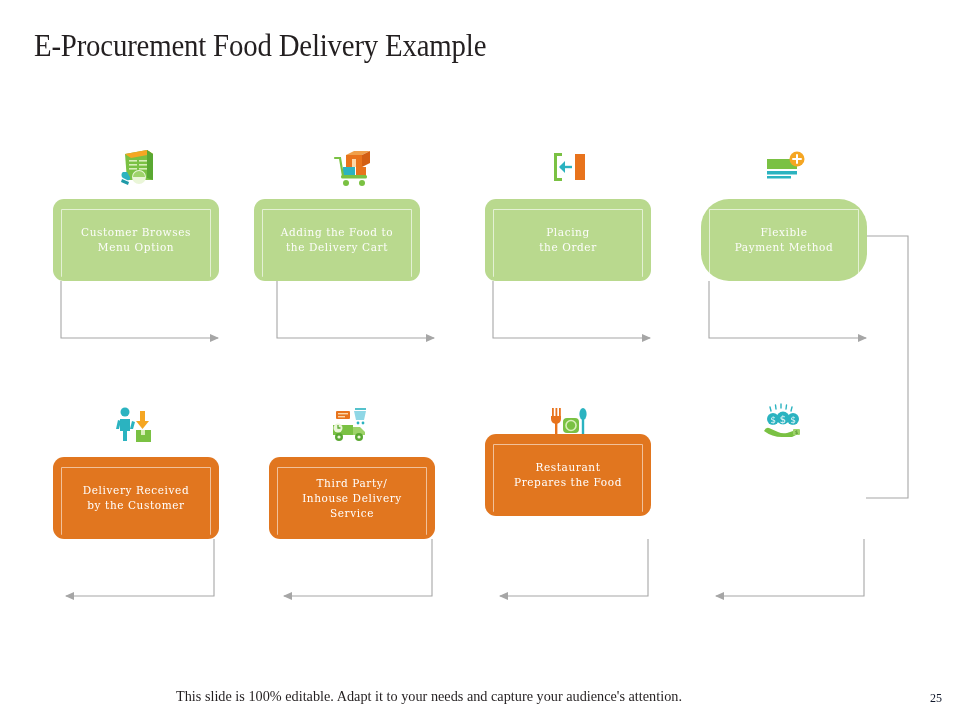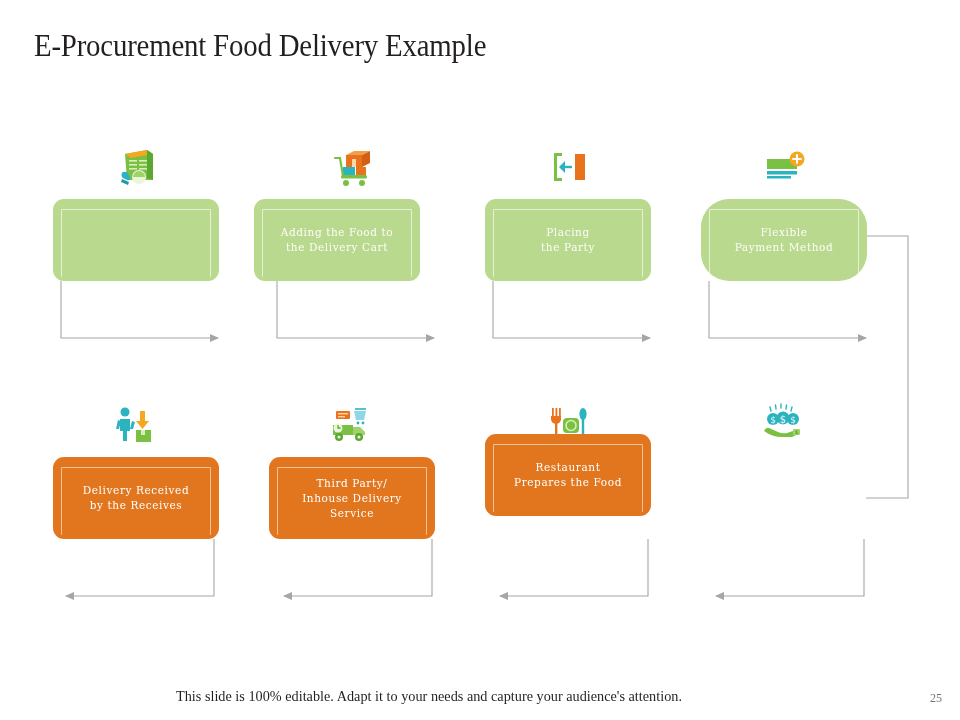--- a/index.html
+++ b/index.html
@@ -92,21 +92,21 @@
     transform: scaleX(0.95);
     transform-origin: left center;
     white-space: nowrap;
   }
   #page-number {
     position: absolute;
     left: 930px;
     top: 691px;
     font-family: "Liberation Serif", "DejaVu Serif", serif;
     font-size: 12px;
-    color: #737373;
+    color: #0f172a;
   }
 </style>
 </head>
 <body>
 
 <div id="slide">
 
   <div id="title">E-Procurement Food Delivery Example</div>
 
   <svg id="connectors" viewBox="0 0 960 720" width="960" height="720">
@@ -242,44 +242,46 @@
     <text x="13" y="20" font-size="9" font-family="DejaVu Sans, sans-serif" fill="#eaf6f8" text-anchor="middle">$</text>
     <text x="23" y="19.5" font-size="10" font-family="DejaVu Sans, sans-serif" fill="#eaf6f8" text-anchor="middle">$</text>
     <text x="33" y="20" font-size="9" font-family="DejaVu Sans, sans-serif" fill="#eaf6f8" text-anchor="middle">$</text>
     <path d="M4 28 q8 6 18 6 h10 l6 -3 q2 -1 1 -3 q-1 -2 -3 -1 l-9 3 q-5 1 -9 -1 l-9 -4 q-3 -1 -5 3 z" fill="#7ac143"></path>
     <rect x="33" y="26" width="7" height="6" rx="1" fill="#9ed36a"></rect>
     <text x="36.5" y="31" font-size="5" font-family="DejaVu Sans, sans-serif" fill="#3f7a1f" text-anchor="middle">$</text>
   </svg>
 
   <div class="node green" style="left:53px; top:199px;">
     <div class="inner-rule"></div>
+    <div class="label">Customer Browses
+Menu Option</div>
   </div>
 
   <div class="node green" style="left:254px; top:199px;">
     <div class="inner-rule"></div>
     <div class="label">Adding the Food to
 the Delivery Cart</div>
   </div>
 
   <div class="node green" style="left:485px; top:199px;">
     <div class="inner-rule"></div>
     <div class="label">Placing
-the Party</div>
+the Order</div>
   </div>
 
   <div class="node green" style="left:701px; top:199px;border-radius:28px;">
     <div class="inner-rule"></div>
     <div class="label">Flexible
 Payment Method</div>
   </div>
 
   <div class="node orange" style="left:53px; top:457px;">
     <div class="inner-rule"></div>
     <div class="label">Delivery Received
-by the Receives</div>
+by the Customer</div>
   </div>
 
   <div class="node orange" style="left:269px; top:457px;text-decoration:underline;">
     <div class="inner-rule"></div>
     <div class="label">Third Party/
 Inhouse Delivery
 Service</div>
   </div>
 
   <div class="node orange" style="left:485px; top:434px;">

